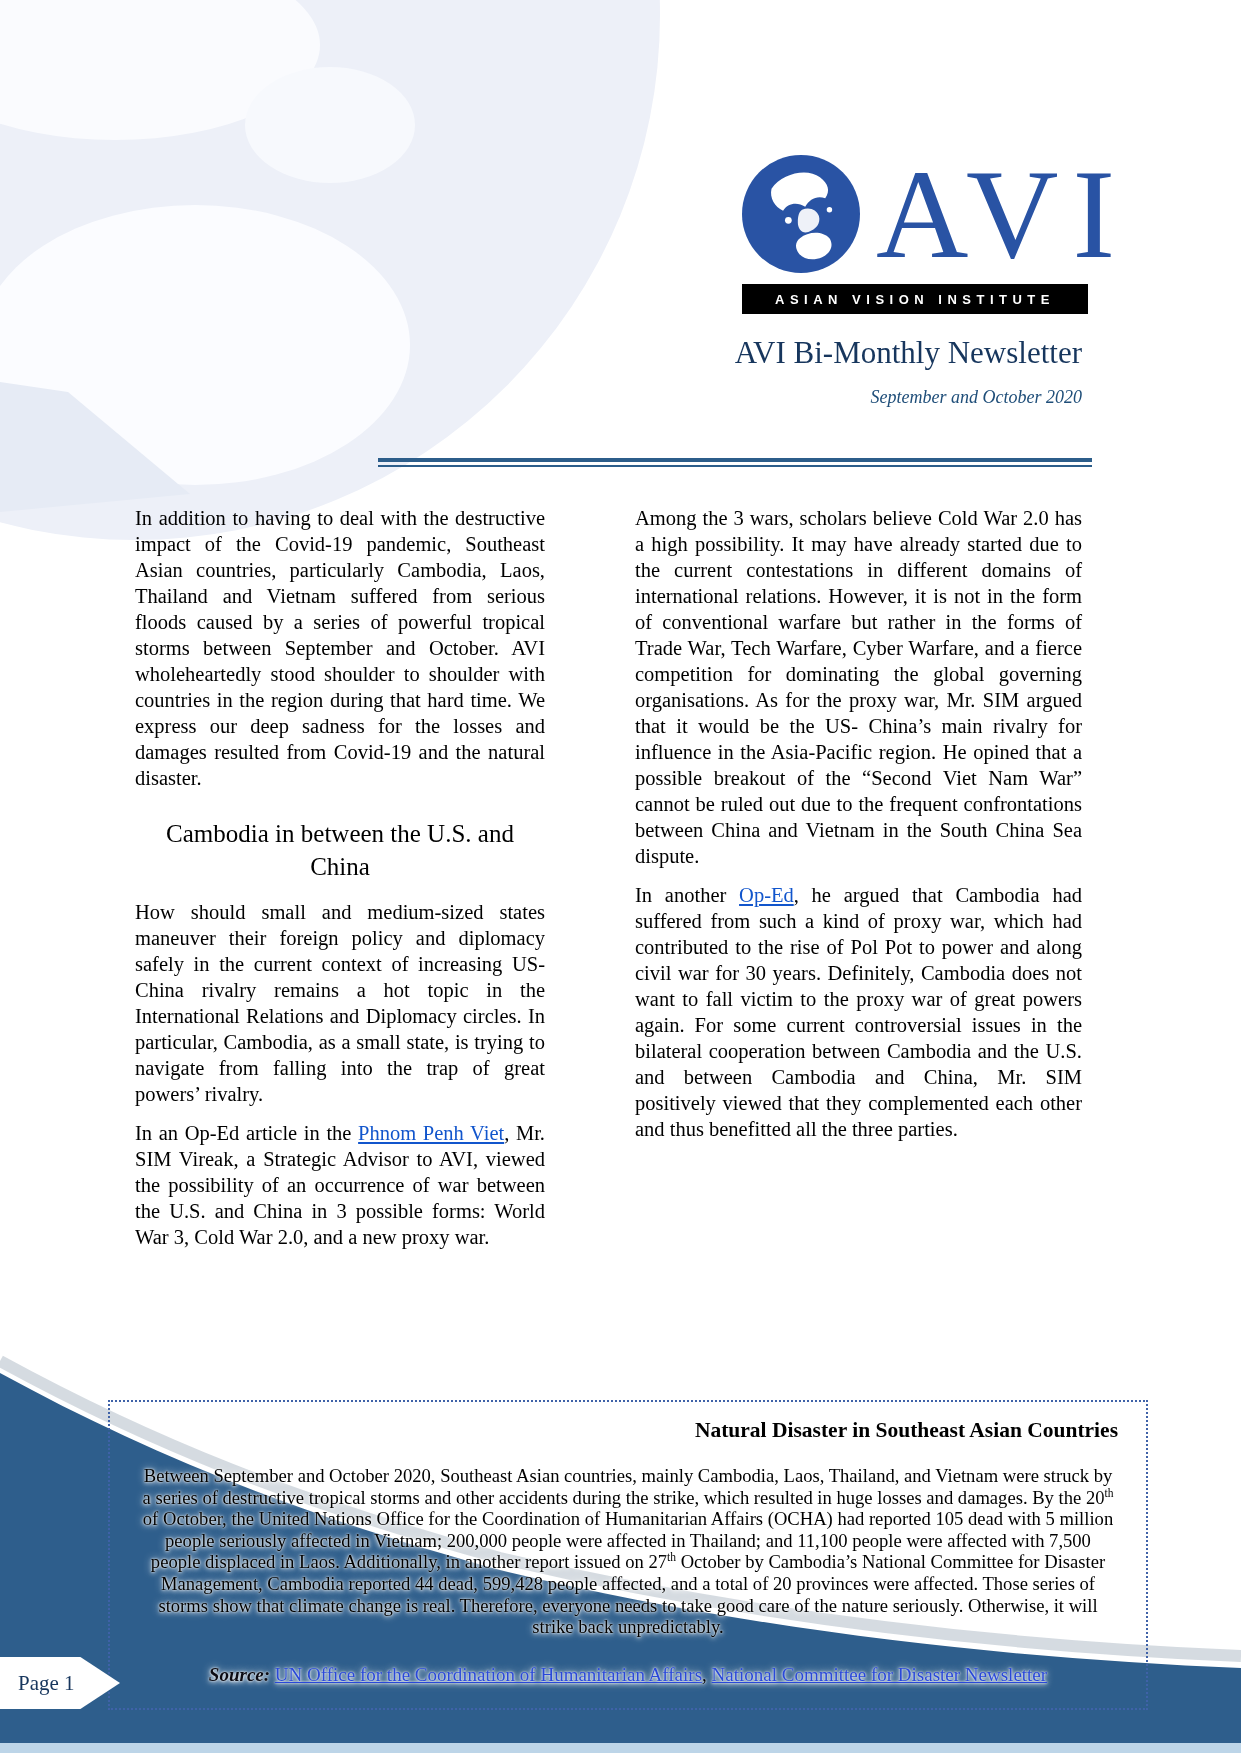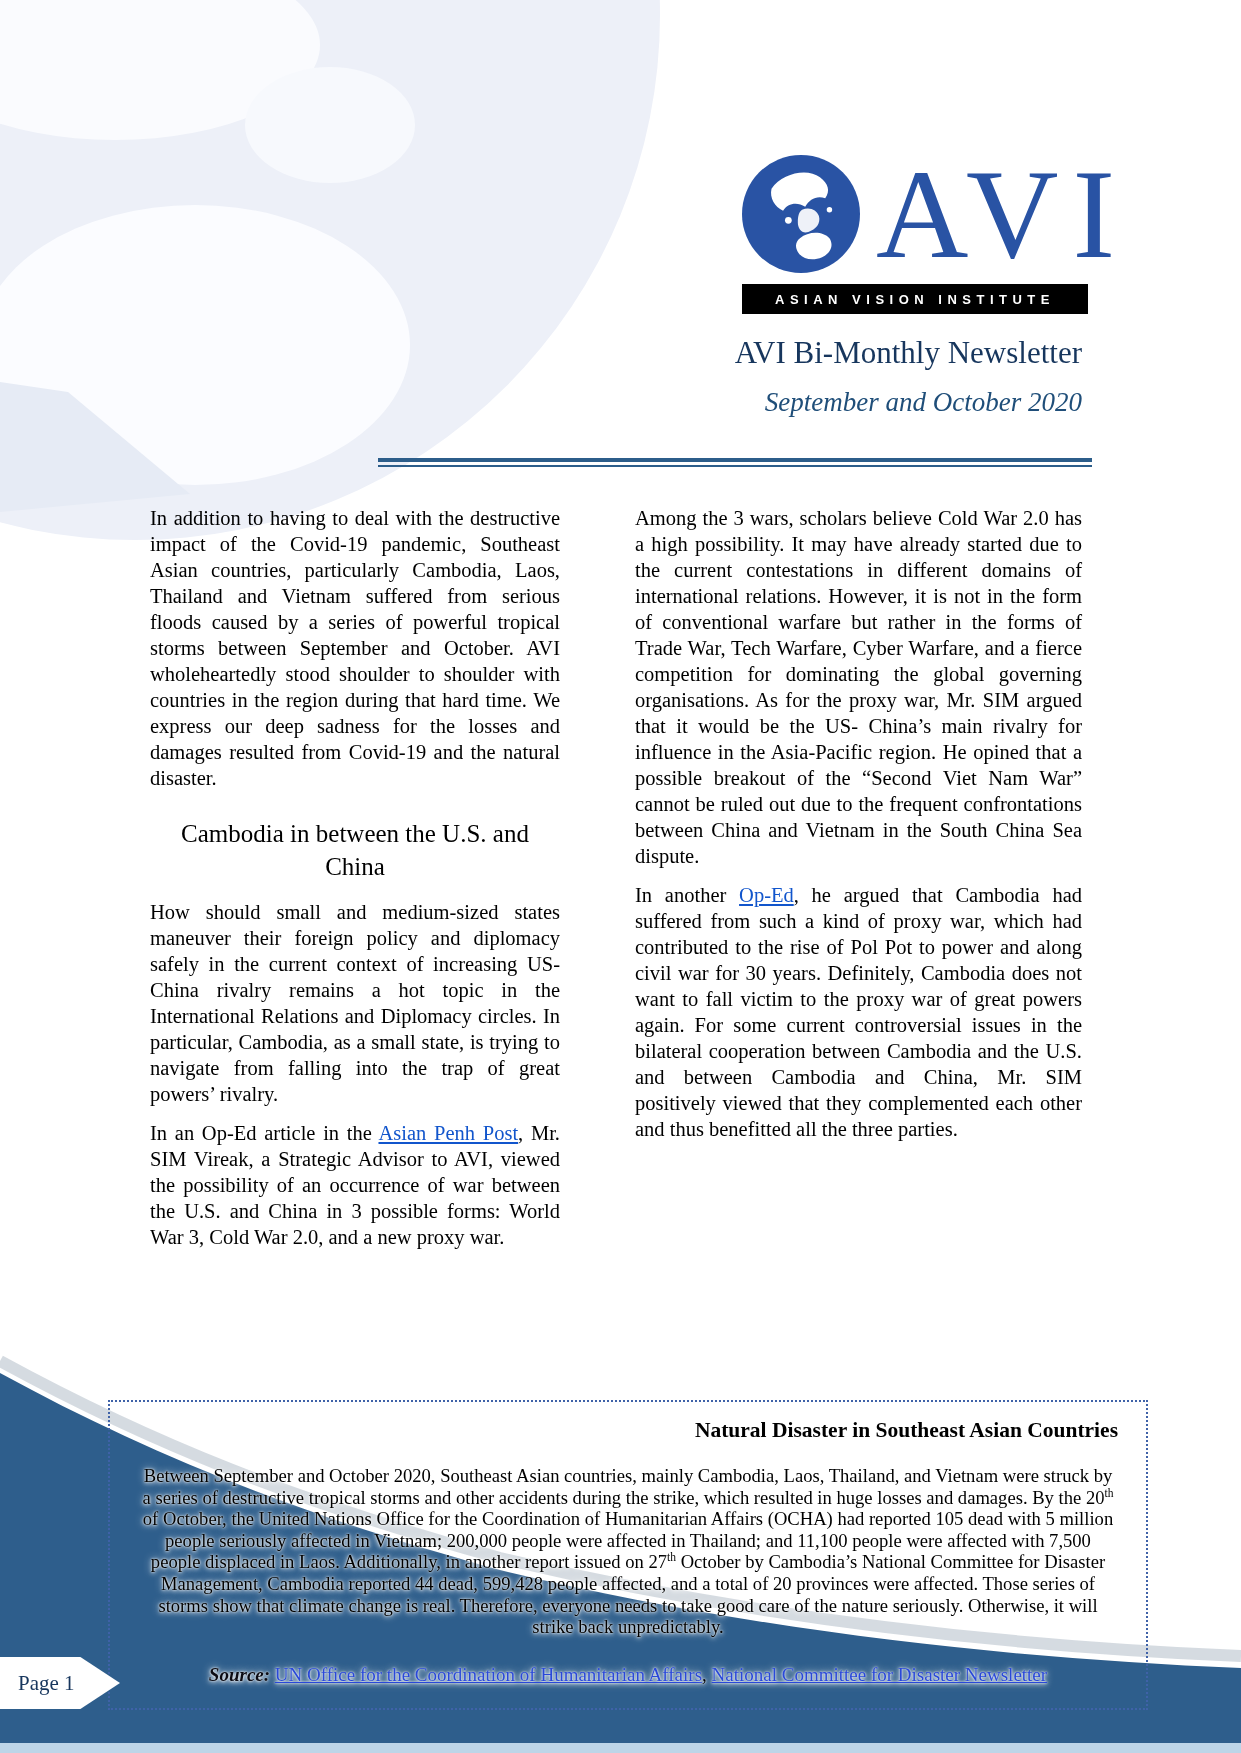--- a/index.html
+++ b/index.html
@@ -10,27 +10,27 @@
   
   .logo-row{position:absolute;left:742px;top:150px;display:flex;align-items:center;z-index:2;}
   .globe{width:118px;height:118px;flex:0 0 auto;}
   .logo-word{font-family:"Liberation Serif",serif;font-size:128px;line-height:1;
              color:#2953a4;letter-spacing:14px;margin-left:16px;font-weight:500;}
   .banner{position:absolute;left:742px;top:284px;width:346px;height:30px;background:#000000;
           color:#fff;font-family:"Liberation Sans",sans-serif;font-size:13px;font-weight:bold;
           letter-spacing:5.5px;display:flex;align-items:center;justify-content:center;z-index:2;}
   .title-block{position:absolute;left:480px;right:159px;top:336px;text-align:right;z-index:2;}
   .doc-title{font-size:31px;font-weight:normal;color:#17365d;line-height:1.1;}
-  .doc-subtitle{font-size:27px;font-style:italic;color:#1f4e79;margin-top:18px;line-height:1.1;}
+  .doc-subtitle{font-size:18px;font-style:italic;color:#1f4e79;margin-top:18px;line-height:1.1;}
   .divider{position:absolute;left:378px;width:714px;top:458px;border-top:4px solid #2c5d8a;z-index:2;}
   .divider::after{content:"";display:block;margin-top:3px;border-top:2px solid #2c5d8a;}
 
   
   .col{position:absolute;top:505px;font-size:20.5px;line-height:26px;text-align:justify;z-index:2;}
-  .col-left{left:150px;width:410px;}
+  .col-left{left:135px;width:410px;}
   .col-right{left:635px;width:447px;}
   .col p{margin:0 0 13px 0;}
   .col h2{font-size:25px;line-height:33px;font-weight:normal;color:#000;margin:26px 0 16px;text-align:center;}
   a.body-link{color:#1155cc;text-decoration:underline;cursor:pointer;}
 
   
   .disaster-box{position:absolute;left:108px;top:1400px;width:1040px;height:310px;
                 border:2px dotted #3f62a8;box-sizing:border-box;padding:16px 28px 0;z-index:2;}
   .glow{text-shadow:0 0 2px #fff,0 1px 4px rgba(255,255,255,.95),0 0 9px rgba(255,255,255,.9);}
   .disaster-box h3{font-size:21.5px;margin:0;text-align:right;color:#000;}
@@ -83,21 +83,21 @@
   <div class="title-block">
     <div class="doc-title">AVI Bi-Monthly Newsletter</div>
     <div class="doc-subtitle">September and October 2020</div>
   </div>
   <div class="divider"></div>
 
   <div class="col col-left">
     <p>In addition to having to deal with the destructive impact of the Covid-19 pandemic, Southeast Asian countries, particularly Cambodia, Laos, Thailand and Vietnam suffered from serious floods caused by a series of powerful tropical storms between September and October. AVI wholeheartedly stood shoulder to shoulder with countries in the region during that hard time. We express our deep sadness for the losses and damages resulted from Covid-19 and the natural disaster.</p>
     <h2>Cambodia in between the U.S. and China</h2>
     <p>How should small and medium-sized states maneuver their foreign policy and diplomacy safely in the current context of increasing US-China rivalry remains a hot topic in the International Relations and Diplomacy circles. In particular, Cambodia, as a small state, is trying to navigate from falling into the trap of great powers’ rivalry.</p>
-    <p><span>In an Op-Ed article in the </span><a class="body-link" href="#">Asian Penh Post</a><span>, Mr. SIM Vireak, a Strategic Advisor to AVI, viewed the possibility of an occurrence of war between the U.S. and China in 3 possible forms: World War 3, Cold War 2.0, and a new proxy war.</span></p>
+    <p><span>In an Op-Ed article in the </span><a class="body-link" href="#">Phnom Penh Viet</a><span>, Mr. SIM Vireak, a Strategic Advisor to AVI, viewed the possibility of an occurrence of war between the U.S. and China in 3 possible forms: World War 3, Cold War 2.0, and a new proxy war.</span></p>
   </div>
 
   <div class="col col-right">
     <p>Among the 3 wars, scholars believe Cold War 2.0 has a high possibility. It may have already started due to the current contestations in different domains of international relations. However, it is not in the form of conventional warfare but rather in the forms of Trade War, Tech Warfare, Cyber Warfare, and a fierce competition for dominating the global governing organisations. As for the proxy war, Mr. SIM argued that it would be the US- China’s main rivalry for influence in the Asia-Pacific region. He opined that a possible breakout of the “Second Viet Nam War” cannot be ruled out due to the frequent confrontations between China and Vietnam in the South China Sea dispute.</p>
     <p><span>In another </span><a class="body-link" href="#">Op-Ed</a><span>, he argued that Cambodia had suffered from such a kind of proxy war, which had contributed to the rise of Pol Pot to power and along civil war for 30 years. Definitely, Cambodia does not want to fall victim to the proxy war of great powers again. For some current controversial issues in the bilateral cooperation between Cambodia and the U.S. and between Cambodia and China, Mr. SIM positively viewed that they complemented each other and thus benefitted all the three parties.</span></p>
   </div>
 
   <div class="disaster-box">
     <h3 class="glow">Natural Disaster in Southeast Asian Countries</h3>
     <div class="disaster-body glow"><span>Between September and October 2020, Southeast Asian countries, mainly Cambodia, Laos, Thailand, and Vietnam were struck by a series of destructive tropical storms and other accidents during the strike, which resulted in huge losses and damages. By the 20</span><sup>th</sup><span> of October, the United Nations Office for the Coordination of Humanitarian Affairs (OCHA) had reported 105 dead with 5 million people seriously affected in Vietnam; 200,000 people were affected in Thailand; and 11,100 people were affected with 7,500 people displaced in Laos. Additionally, in another report issued on 27</span><sup>th</sup><span> October by Cambodia’s National Committee for Disaster Management, Cambodia reported 44 dead, 599,428 people affected, and a total of 20 provinces were affected. Those series of storms show that climate change is real. Therefore, everyone needs to take good care of the nature seriously. Otherwise, it will strike back unpredictably.</span></div>

